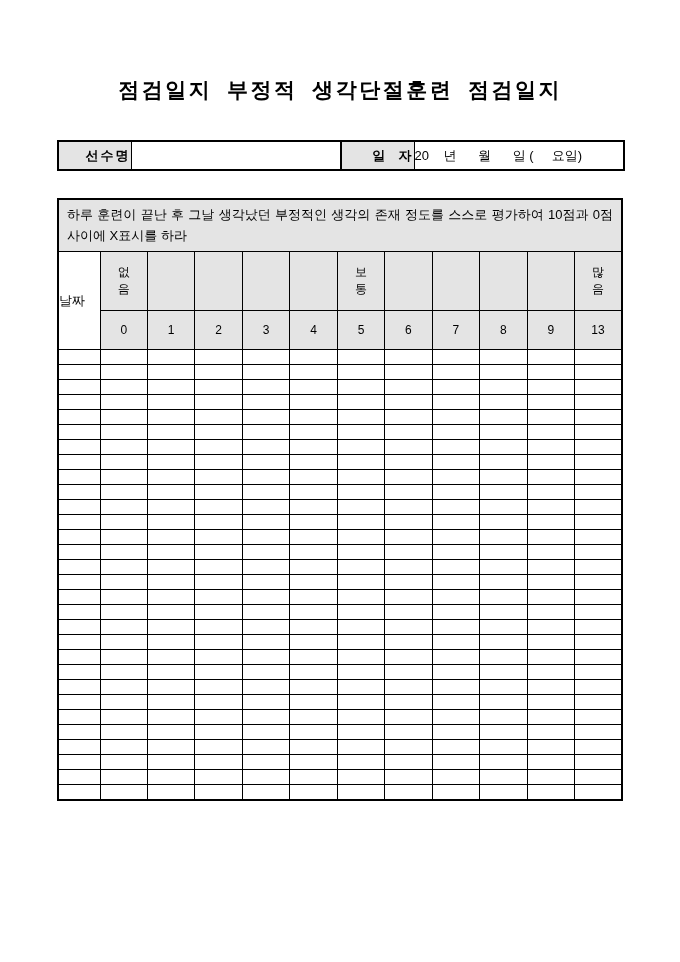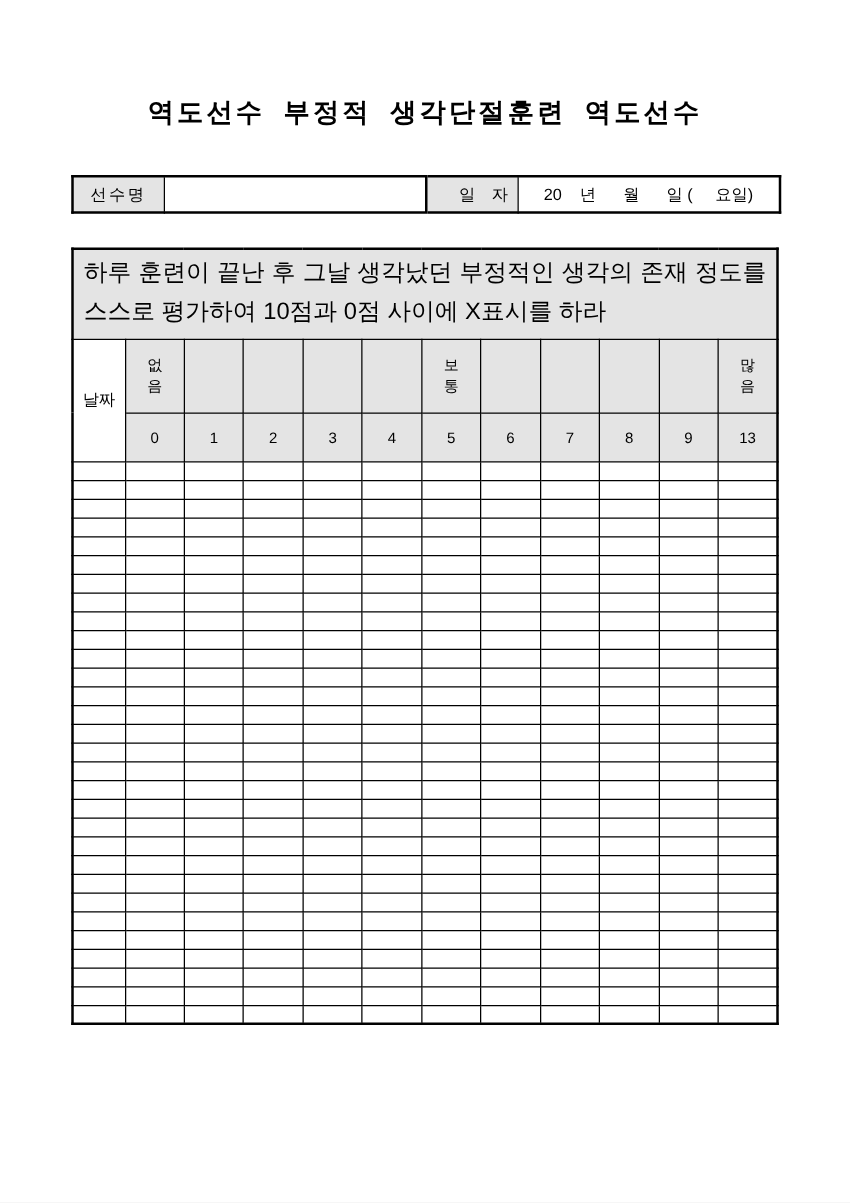--- a/index.html
+++ b/index.html
@@ -36,64 +36,64 @@
     width: 566px;
     table-layout: fixed;
   }
   table, .outer { border: 2px solid var(--border-color); }
   td { border: 1px solid var(--border-color); font-size: 13px; }
 
   
   .info-table { margin-top: 36px; }
   .info-table td { height: 29px; vertical-align: middle; }
   .shaded { background: var(--header-fill); }
-  .lbl { text-align: center; letter-spacing: 2px; white-space: pre; }
+  .lbl { text-align: right; letter-spacing: 2px; white-space: pre; font-weight: bold; }
   .info-table .divider { border-left: 2px solid var(--border-color); padding-left: 20px; }
-  .date-value { text-align: center; white-space: pre; margin-top: 37px; }
+  .date-value { text-align: left; white-space: pre; margin-top: 37px; }
 
   
   .thoughts-table { margin-top: 29px; }
   .thoughts-header { height: 25px; text-align: center; vertical-align: middle; }
   .thoughts-body { height: 63px; vertical-align: top; padding: 3px 8px; }
   .thought-line { height: 20px; line-height: 20px; font-size: 13px; }
 
   
   .rating-table { margin-top: 27px; }
   .instruction {
     padding: 4px 8px 5px 8px;
-    font-size: 19px;
+    font-size: 13px;
     line-height: 1.62;
     text-align: justify;
   }
   .rating-table td.hdr {
     height: 18px;
     text-align: center;
     vertical-align: middle;
     font-size: 12px;
     padding: 12px;
     background: var(--header-fill);
   }
   .rating-table td.date-hdr {
     background: #ffffff;
-    text-align: center;
+    text-align: left;
     vertical-align: middle;
     font-size: 13px;
   }
   .rating-table td.date-cell,
   .rating-table td.score-cell {
     height: 15px;
     padding: 0;
   }
 </style>
 </head>
 <body>
 
 <div class="page">
 
-  <h1 class="title">역도선수 부정적 생각단절훈련 역도선수</h1>
+  <h1 class="title">점검일지 부정적 생각단절훈련 점검일지</h1>
 
   <div class="content">
 
     <table class="info-table">
       <colgroup>
         <col style="width:73px">
           <col style="width:210px">
           <col style="width:73px">
           <col style="width:210px">
       </colgroup>

